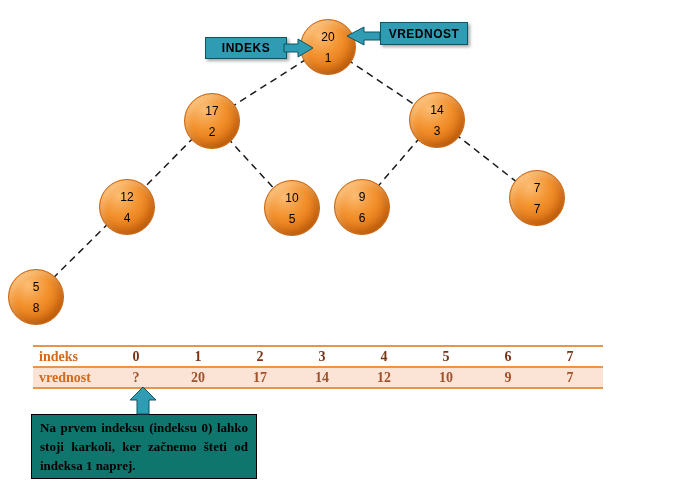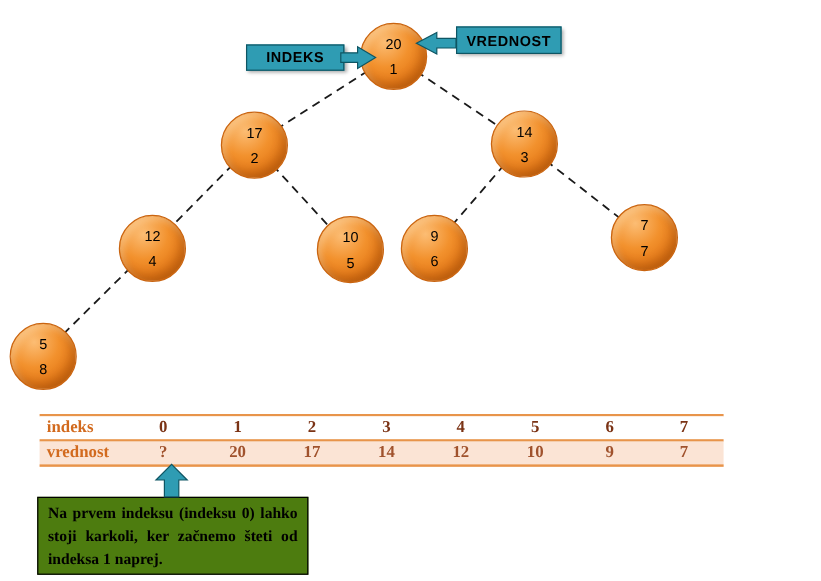--- a/index.html
+++ b/index.html
@@ -39,21 +39,21 @@
     align-items:center;border-bottom:2px solid #e8944a;}
   .trow.indeks{background:#ffffff;}
   .trow.vrednost{background:#fbe4d5;}
   .rhead{color:#d26a1e;padding-left:6px;text-align:left;}
   .cell{text-align:center;}
   .idx-cell{color:#7b3315;}
   .value-cell{color:#a0522d;}
   
   #callout{
     position:absolute;left:31px;top:414px;width:226px;height:65px;z-index:3;
-    background:#4d7c0f;border:1px solid #000;
+    background:#0f766e;border:1px solid #000;
     font-family:"Liberation Serif",serif;font-weight:bold;font-size:13px;
     color:#000;line-height:19px;padding:3px 8px;box-sizing:border-box;
     text-align:justify;
   }
 </style>
 </head>
 <body>
 
 <div id="canvas">
 

